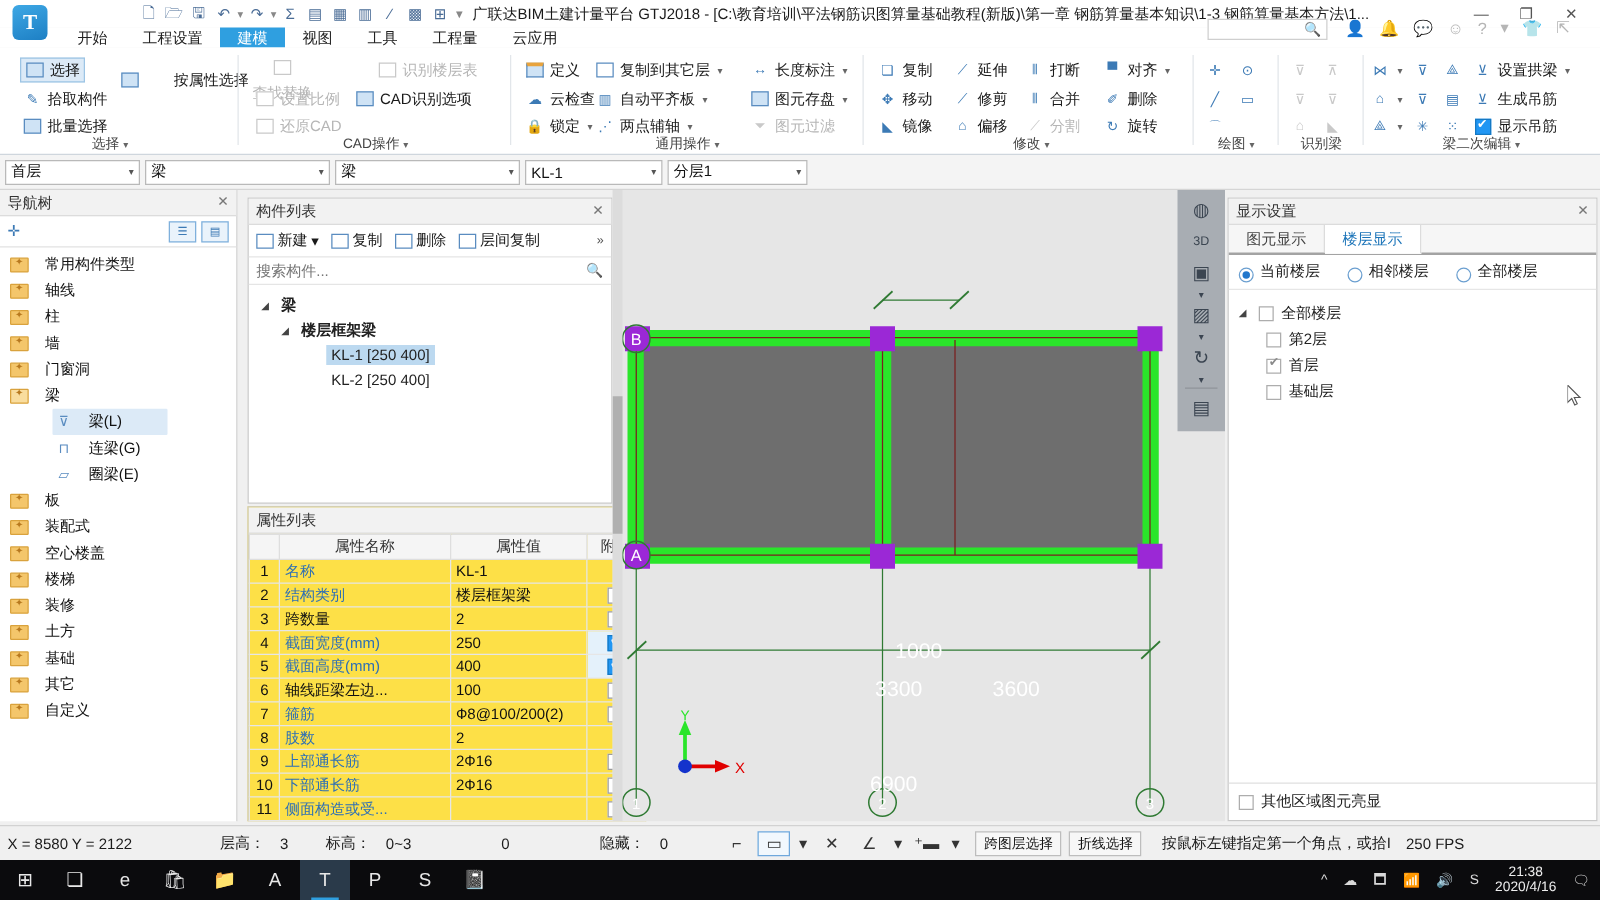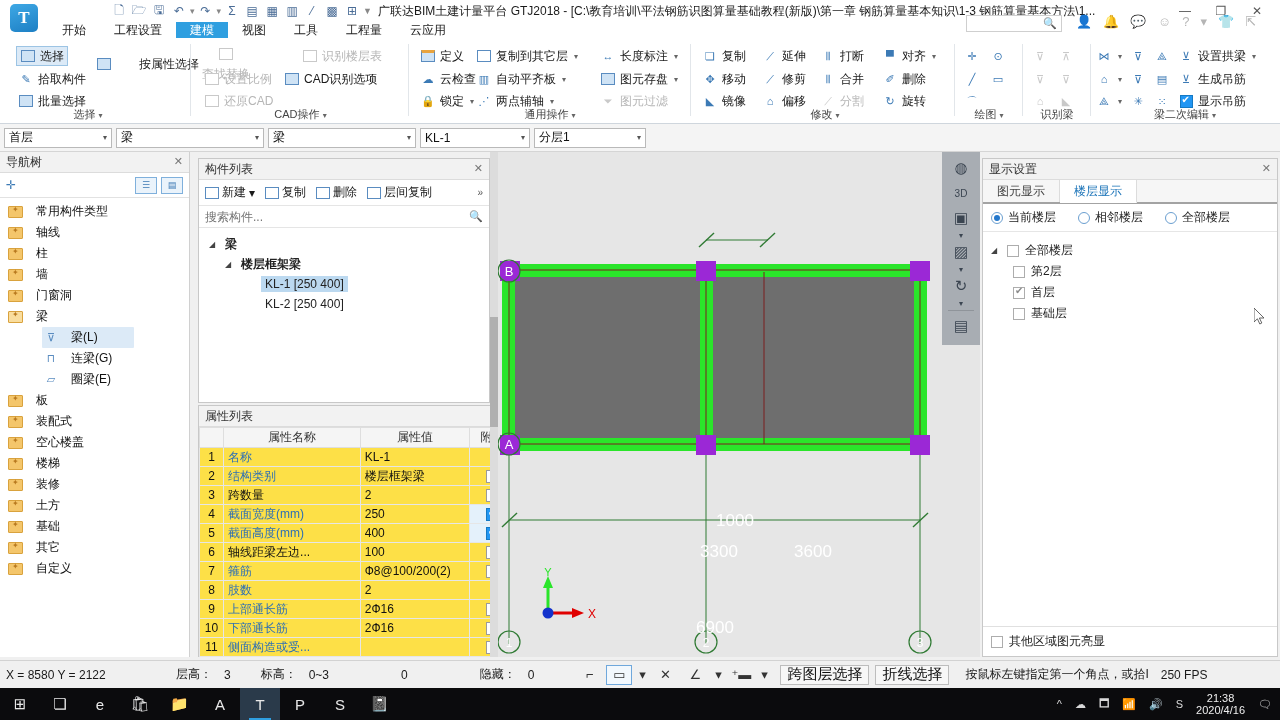--- a/index.html
+++ b/index.html
@@ -203,21 +203,21 @@
   .rightpanel{
     position:absolute; left:982px; top:158px; width:296px; height:499px; background:#fff;
     border:1px solid #c8c8c8;
   }
   .rtabs{ display:flex; height:24px; border-bottom:2px solid #a3a3a3; background:#f6f6f6;}
   .rtab{ padding:0 14px; display:flex; align-items:center; font-size:12px; color:#444;
     border-right:1px solid #dcdcdc;}
   .rtab.active{ background:#fff; color:#1a73b8; border-bottom:1px solid #fff; margin-bottom:-1px;}
   .radios{ height:28px; display:flex; align-items:center; gap:6px; padding:0 8px;
     border-bottom:1px solid #e6e6e6;}
-  .rd{ display:flex; align-items:center; gap:5px; font-size:12px; color:#222; margin-right:16px;}
+  .rd{ display:flex; align-items:flex-end; gap:5px; font-size:12px; color:#222; margin-right:16px;}
   .ring{ width:12px;height:12px;border:1px solid #6b9fd0;border-radius:50%;background:#fff;position:relative;}
   .ring.on:after{ content:""; position:absolute; left:2px; top:2px; width:6px;height:6px;border-radius:50%;
     background:#2277cc;}
   .rtree{ padding:8px 0 0 0; font-size:12px;}
   .rrow{ display:flex; align-items:center; height:21px; gap:6px; color:#222;}
   .rrow.l0{ padding-left:8px; }
   .rrow.l1{ padding-left:30px; }
   .rrow .arw{ font-size:8px; color:#444; width:10px;}
   .cb2{ width:12px;height:12px;border:1px solid #adadad;background:#fff;display:inline-block;position:relative;}
   .cb2.ck:after{ content:"✔"; position:absolute; left:1px; top:-3px; font-size:10px; color:#8a8a8a;}
@@ -228,21 +228,21 @@
   
   .statusbar{
     position:absolute; left:0; top:660px; width:1280px; height:28px; background:#f0f0f0;
     border-top:1px solid #d2d2d2; display:flex; align-items:center; font-size:12px; color:#1a1a1a;
   }
   .sbi{ padding:0 6px; white-space:nowrap; }
   .sbtool{ width:26px;height:20px; border:1px solid transparent; display:flex; align-items:center;
     justify-content:center; color:#333; font-size:13px;}
   .sbtool.box{ border:1px solid #6fa8dc; background:#f2f8fd;}
   .sbbtn{ height:20px; border:1px solid #bdbdbd; background:#f7f7f7; display:flex; align-items:center;
-    padding:0 6px; font-size:15px; color:#111;}
+    padding:0 6px; font-size:11px; color:#111;}
 
   
   .taskbar{
     position:absolute; left:0; top:688px; width:1280px; height:32px; background:#0b0b0d;
     display:flex; align-items:center;
   }
   .tbicon{ width:40px; height:32px; display:flex; align-items:center; justify-content:center;
     color:#e8e8e8; font-size:15px; position:relative;}
   .tbicon.active{ background:#2a3a4a; }
   .tbicon .under{ position:absolute; bottom:0; left:9px; width:22px; height:2px; background:#2f9fe0;}

